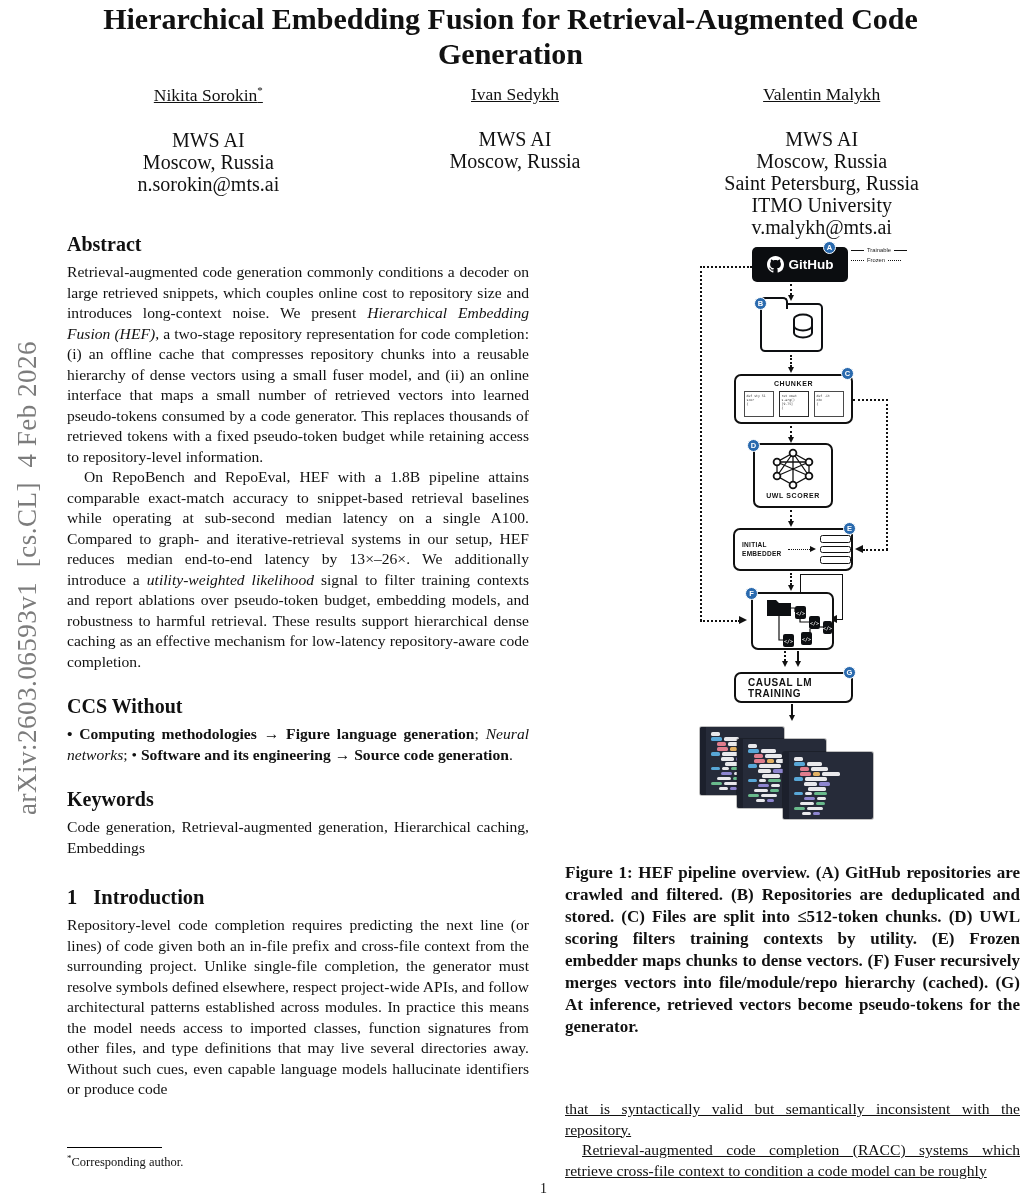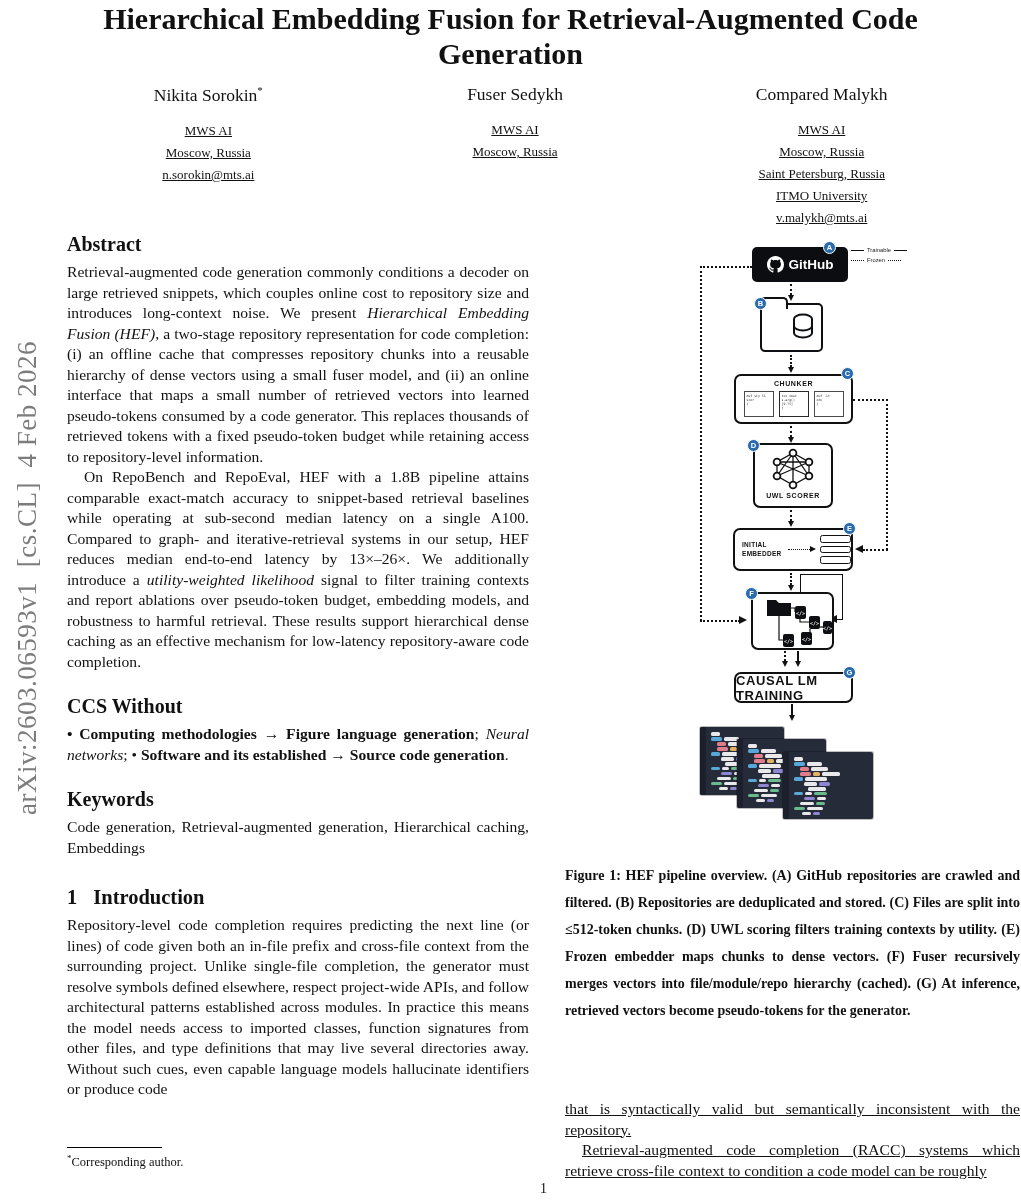--- a/index.html
+++ b/index.html
@@ -6,33 +6,33 @@
   .page{position:relative;width:1021px;height:1200px;background:#ffffff;margin:0 auto;
         font-family:"Liberation Serif",serif;color:#111;overflow:hidden;}
   
   .arxiv-banner{position:absolute;left:27px;top:578px;transform:translate(-50%,-50%) rotate(-90deg);
       white-space:nowrap;font-size:27px;color:#7c7c7c;letter-spacing:.5px;}
   
   .title{position:absolute;left:60px;top:1px;width:901px;text-align:center;
       font-size:30px;font-weight:bold;line-height:35px;}
   .authors{position:absolute;left:55px;top:84px;width:920px;display:flex;}
   .author{flex:1;text-align:center;}
-  .author .name{font-size:17.5px;margin-bottom:14px;}
+  .author .name{font-size:17.5px;margin-bottom:23px;text-decoration:underline;}
   .author .name sup{font-size:11px;}
-  .author .aff{font-size:13px;line-height:22px;text-decoration:underline;}
+  .author .aff{font-size:20px;line-height:22px;}
   
   .col-left{position:absolute;left:67px;top:233px;width:462px;}
   .body-text{font-size:15.6px;line-height:20.5px;text-align:justify;margin:0;}
   .indent{text-indent:17px;}
   h2.sec{font-size:20px;line-height:22px;margin:0 0 7px 0;}
   h2.sp{margin-top:23px;}
   h2.intro{font-size:20.5px;line-height:24px;margin:27px 0 6px 0;font-family:Liberation Serif, serif;}
   h2.intro .num{margin-right:16px;}
-  .caption{position:absolute;left:565px;top:862px;width:455px;font-size:14px;
-      font-weight:bold;line-height:27px;text-align:justify;}
+  .caption{position:absolute;left:565px;top:862px;width:455px;font-size:17px;
+      font-weight:bold;line-height:22px;text-align:justify;}
   .right-body{position:absolute;left:565px;top:1099px;width:455px;text-decoration:underline;}
   .footnote{position:absolute;left:67px;top:1147px;width:462px;font-size:12.5px;}
   .footnote .rule{width:95px;border-top:1px solid #000;margin-bottom:5px;}
   .footnote sup{font-size:9px;}
   .pagenum{position:absolute;left:67px;top:1181px;width:953px;text-align:center;font-size:14px;}
   
   .diagram{position:absolute;left:565px;top:235px;width:456px;height:625px;}
   .diagram *{box-sizing:border-box;}
   .node{position:absolute;background:#fff;border:2px solid #101010;border-radius:7px;}
   .gh{position:absolute;background:#0b0d10;border-radius:5px;display:flex;align-items:center;
@@ -74,21 +74,21 @@
   
   .embedder{display:flex;align-items:center;padding:0 7px;gap:6px;}
   .embedder .lbl{font:bold 6.5px "Liberation Sans",sans-serif;letter-spacing:.3px;line-height:1.3;width:40px;}
   .dotarrow{flex:none;width:26px;height:0;border-top:1.6px dotted #111;position:relative;}
   .dotarrow::after{content:'';position:absolute;right:-2px;top:-4px;border-top:3.5px solid transparent;
       border-bottom:3.5px solid transparent;border-left:6px solid #111;}
   .bars{display:flex;flex-direction:column;gap:3px;margin-left:auto;}
   .bar{width:31px;height:7.5px;border:1.7px solid #111;border-radius:2.5px;background:#fff;}
   
   .causal{display:flex;align-items:center;justify-content:center;}
-  .causal .nodelabel{font-size:13px;}
+  .causal .nodelabel{font-size:10px;margin-left:12px;}
   
   .screen{position:absolute;background:#262b39;border-radius:2px;padding:5px 4px 4px 11px;
       box-shadow:0 0 0 1px rgba(0,0,0,.25);}
   .screen::before{content:'';position:absolute;left:0;top:0;bottom:0;width:6px;background:#1c202c;
       border-radius:2px 0 0 2px;}
   .crow{height:3.6px;margin-bottom:1.4px;white-space:nowrap;}
   .cseg{display:inline-block;height:100%;border-radius:1.6px;margin-right:2px;vertical-align:top;}
 </style>
 </head>
 <body>
@@ -100,40 +100,40 @@
   <div class="title">Hierarchical Embedding Fusion for Retrieval-Augmented Code Generation</div>
 
   <div class="authors">
     <div class="author">
       <div class="name"><span>Nikita Sorokin</span><sup>*</sup></div>
       <div class="aff">MWS AI</div>
       <div class="aff">Moscow, Russia</div>
       <div class="aff">n.sorokin@mts.ai</div>
     </div>
     <div class="author">
-      <div class="name">Fuser Sedykh</div>
+      <div class="name">Ivan Sedykh</div>
       <div class="aff">MWS AI</div>
       <div class="aff">Moscow, Russia</div>
     </div>
     <div class="author">
-      <div class="name">Compared Malykh</div>
+      <div class="name">Valentin Malykh</div>
       <div class="aff">MWS AI</div>
       <div class="aff">Moscow, Russia</div>
       <div class="aff">Saint Petersburg, Russia</div>
       <div class="aff">ITMO University</div>
       <div class="aff">v.malykh@mts.ai</div>
     </div>
   </div>
 
   <div class="col-left">
     <h2 class="sec">Abstract</h2>
     <p class="body-text"><span>Retrieval-augmented code generation commonly conditions a decoder on large retrieved snippets, which couples online cost to repository size and introduces long-context noise. We present </span><span style="font-style: italic;">Hierarchical Embedding Fusion (HEF)</span><span>, a two-stage repository representation for code completion: (i) an offline cache that compresses repository chunks into a reusable hierarchy of dense vectors using a small fuser model, and (ii) an online interface that maps a small number of retrieved vectors into learned pseudo-tokens consumed by a code generator. This replaces thousands of retrieved tokens with a fixed pseudo-token budget while retaining access to repository-level information.</span></p>
     <p class="body-text indent"><span>On RepoBench and RepoEval, HEF with a 1.8B pipeline attains comparable exact-match accuracy to snippet-based retrieval baselines while operating at sub-second median latency on a single A100. Compared to graph- and iterative-retrieval systems in our setup, HEF reduces median end-to-end latency by 13×–26×. We additionally introduce a </span><span style="font-style: italic;">utility-weighted likelihood</span><span> signal to filter training contexts and report ablations over pseudo-token budget, embedding models, and robustness to harmful retrieval. These results support hierarchical dense caching as an effective mechanism for low-latency repository-aware code completion.</span></p>
     <h2 class="sec sp">CCS Without</h2>
-    <p class="body-text"><span style="font-weight: bold;">• Computing methodologies → Figure language generation</span><span>; </span><span style="font-style: italic;">Neural networks</span><span>; • </span><span style="font-weight: bold;">Software and its established → Source code generation</span><span>.</span></p>
+    <p class="body-text"><span style="font-weight: bold;">• Computing methodologies → Figure language generation</span><span>; </span><span style="font-style: italic;">Neural networks</span><span>; • </span><span style="font-weight: bold;">Software and its engineering → Source code generation</span><span>.</span></p>
     <h2 class="sec sp">Keywords</h2>
     <p class="body-text">Code generation, Retrieval-augmented generation, Hierarchical caching, Embeddings</p>
     <h2 class="intro"><span class="num">1</span><span>Introduction</span></h2>
     <p class="body-text">Repository-level code completion requires predicting the next line (or lines) of code given both an in-file prefix and cross-file context from the surrounding project. Unlike single-file completion, the generator must resolve symbols defined elsewhere, respect project-wide APIs, and follow architectural patterns established across modules. In practice this means the model needs access to imported classes, function signatures from other files, and type definitions that may live several directories away. Without such cues, even capable language models hallucinate identifiers or produce code</p>
   </div>
 
   <div class="diagram">
 
     <div class="legend" style="left:286px;top:12px;">
       <div class="legrow">

